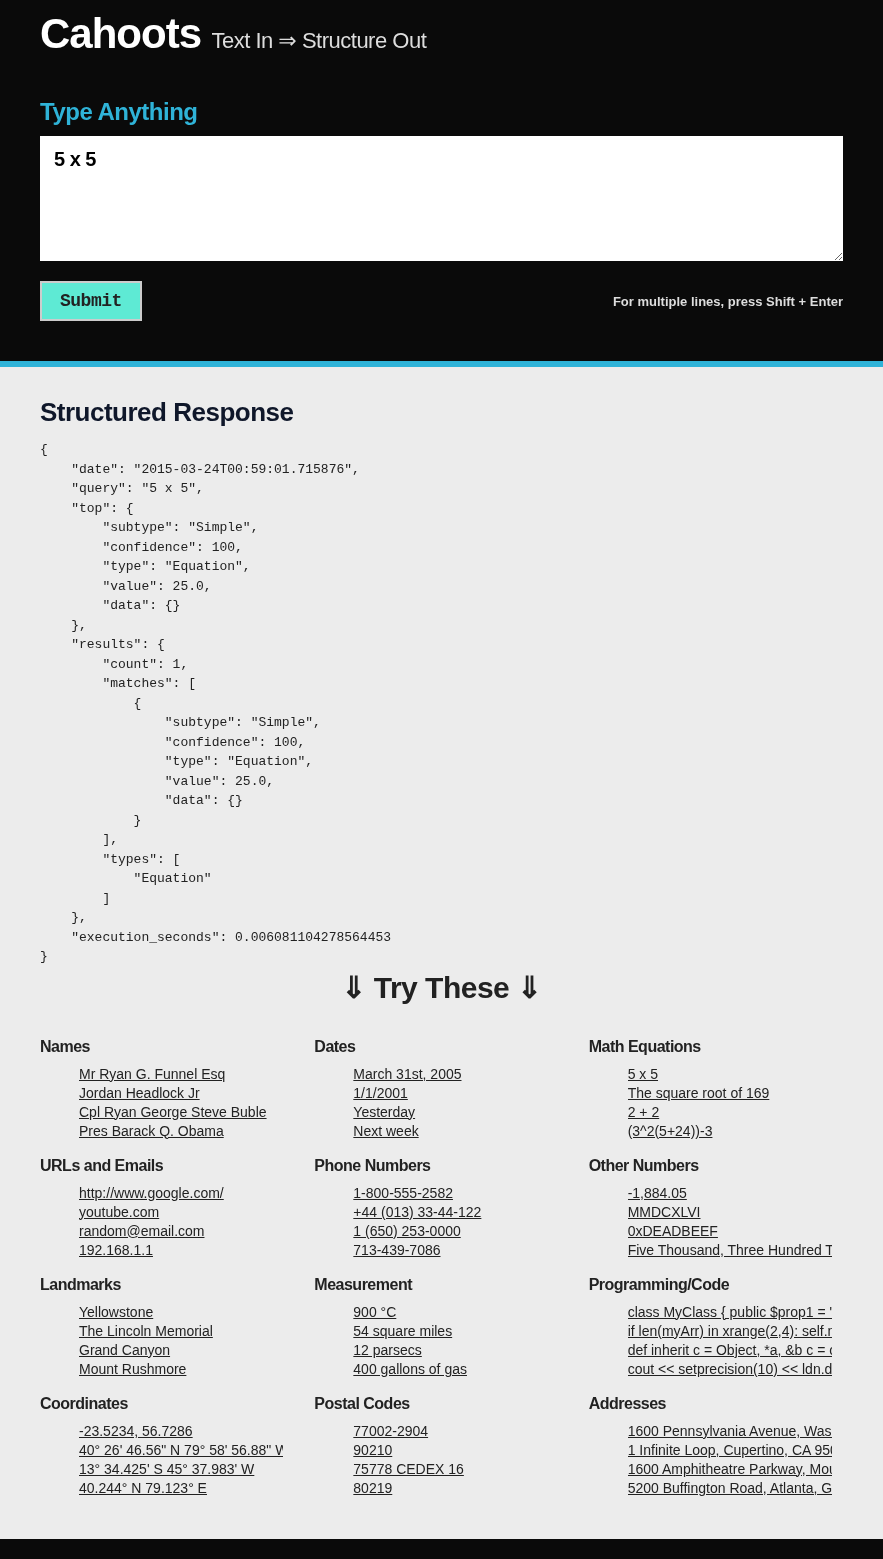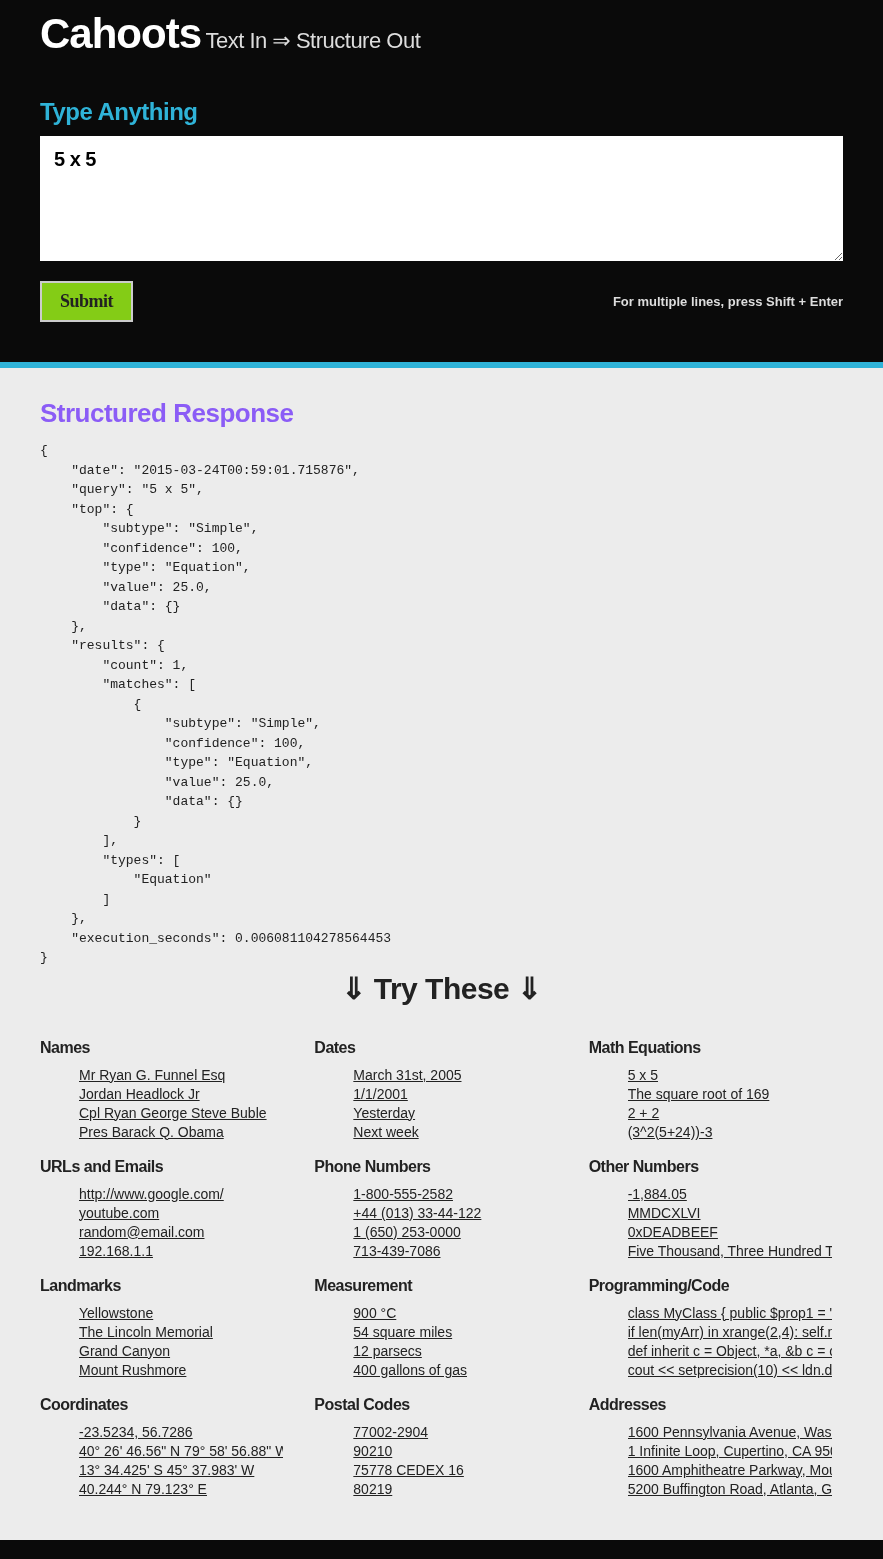--- a/index.html
+++ b/index.html
@@ -1,27 +1,27 @@
 <!DOCTYPE html>
 <html><head>
 <meta charset="utf-8">
 <style>
 * { margin: 0; padding: 0; box-sizing: border-box; }
 body { font-family: Arial, Helvetica, sans-serif; background: #0a0a0a; color: #fff; }
 .top-section { background: #0a0a0a; padding: 10px 40px 40px 40px; }
 .brand { font-family: 'Arial Narrow', Arial, sans-serif; font-weight: bold; font-size: 42px; color: #fff; letter-spacing: -1px; text-align: center; }
-.brand-sub { font-family: 'Arial Narrow', Arial, sans-serif; font-weight: normal; font-size: 22px; color: #ddd; margin-left: 0; letter-spacing: -0.5px; }
+.brand-sub { font-family: 'Arial Narrow', Arial, sans-serif; font-weight: normal; font-size: 22px; color: #ddd; margin-left: 6px; letter-spacing: -0.5px; }
 .type-label { color: #2fb3d8; font-family: 'Arial Narrow', Arial, sans-serif; font-weight: bold; font-size: 24px; margin-top: 40px; margin-bottom: 10px; letter-spacing: -0.5px; }
 .input-area { width: 100%; height: 125px; background: #fff; color: #000; border: none; padding: 12px 14px; font-family: 'Arial Narrow', Arial, sans-serif; font-size: 20px; font-weight: bold; resize: vertical; letter-spacing: -0.5px; }
 .input-row { display: flex; justify-content: space-between; align-items: center; margin-top: 16px; }
-.submit-btn { background: #84cc16; color: #222; border: 2px solid #ccc; padding: 8px 18px; font-family: Liberation Serif, serif; font-weight: bold; font-size: 18px; cursor: pointer; letter-spacing: -0.5px; }
+.submit-btn { background: #5eead4; color: #222; border: 2px solid #ccc; padding: 8px 18px; font-family: Liberation Mono, monospace; font-weight: bold; font-size: 18px; cursor: pointer; letter-spacing: -0.5px; }
 .hint { color: #ddd; font-size: 13px; font-weight: bold; }
 .divider { height: 6px; background: #2fb3d8; }
 .results-section { background: #ececec; color: #222; padding: 30px 40px 40px 40px; }
-.section-title { font-family: 'Arial Narrow', Arial, sans-serif; font-weight: bold; font-size: 26px; color: #8b5cf6; margin-bottom: 12px; letter-spacing: -0.5px; }
+.section-title { font-family: 'Arial Narrow', Arial, sans-serif; font-weight: bold; font-size: 26px; color: #0f172a; margin-bottom: 12px; letter-spacing: -0.5px; }
 .json-pre { font-family: 'Courier New', monospace; font-size: 13px; white-space: pre; color: #222; line-height: 1.5; }
 .try-these-title { font-family: 'Arial Narrow', Arial, sans-serif; font-weight: bold; font-size: 30px; text-align: center; margin: 3px 0 15px 0; letter-spacing: -0.5px; }
 .columns { display: flex; gap: 20px; width: 100%; }
 .col { flex: 1; min-width: 0; overflow: hidden; }
 .cat-title { font-family: 'Arial Narrow', Arial, sans-serif; font-weight: bold; font-size: 16px; color: #222; margin: 18px 0 10px 0; letter-spacing: -0.5px; }
 .cat-list { list-style: disc; padding-left: 28px; }
 .cat-list li { margin: 3px 11px; font-size: 14px; white-space: nowrap; overflow: hidden; text-overflow: clip; }
 .cat-list a { color: #222; text-decoration: underline; }
 </style>
 </head>

